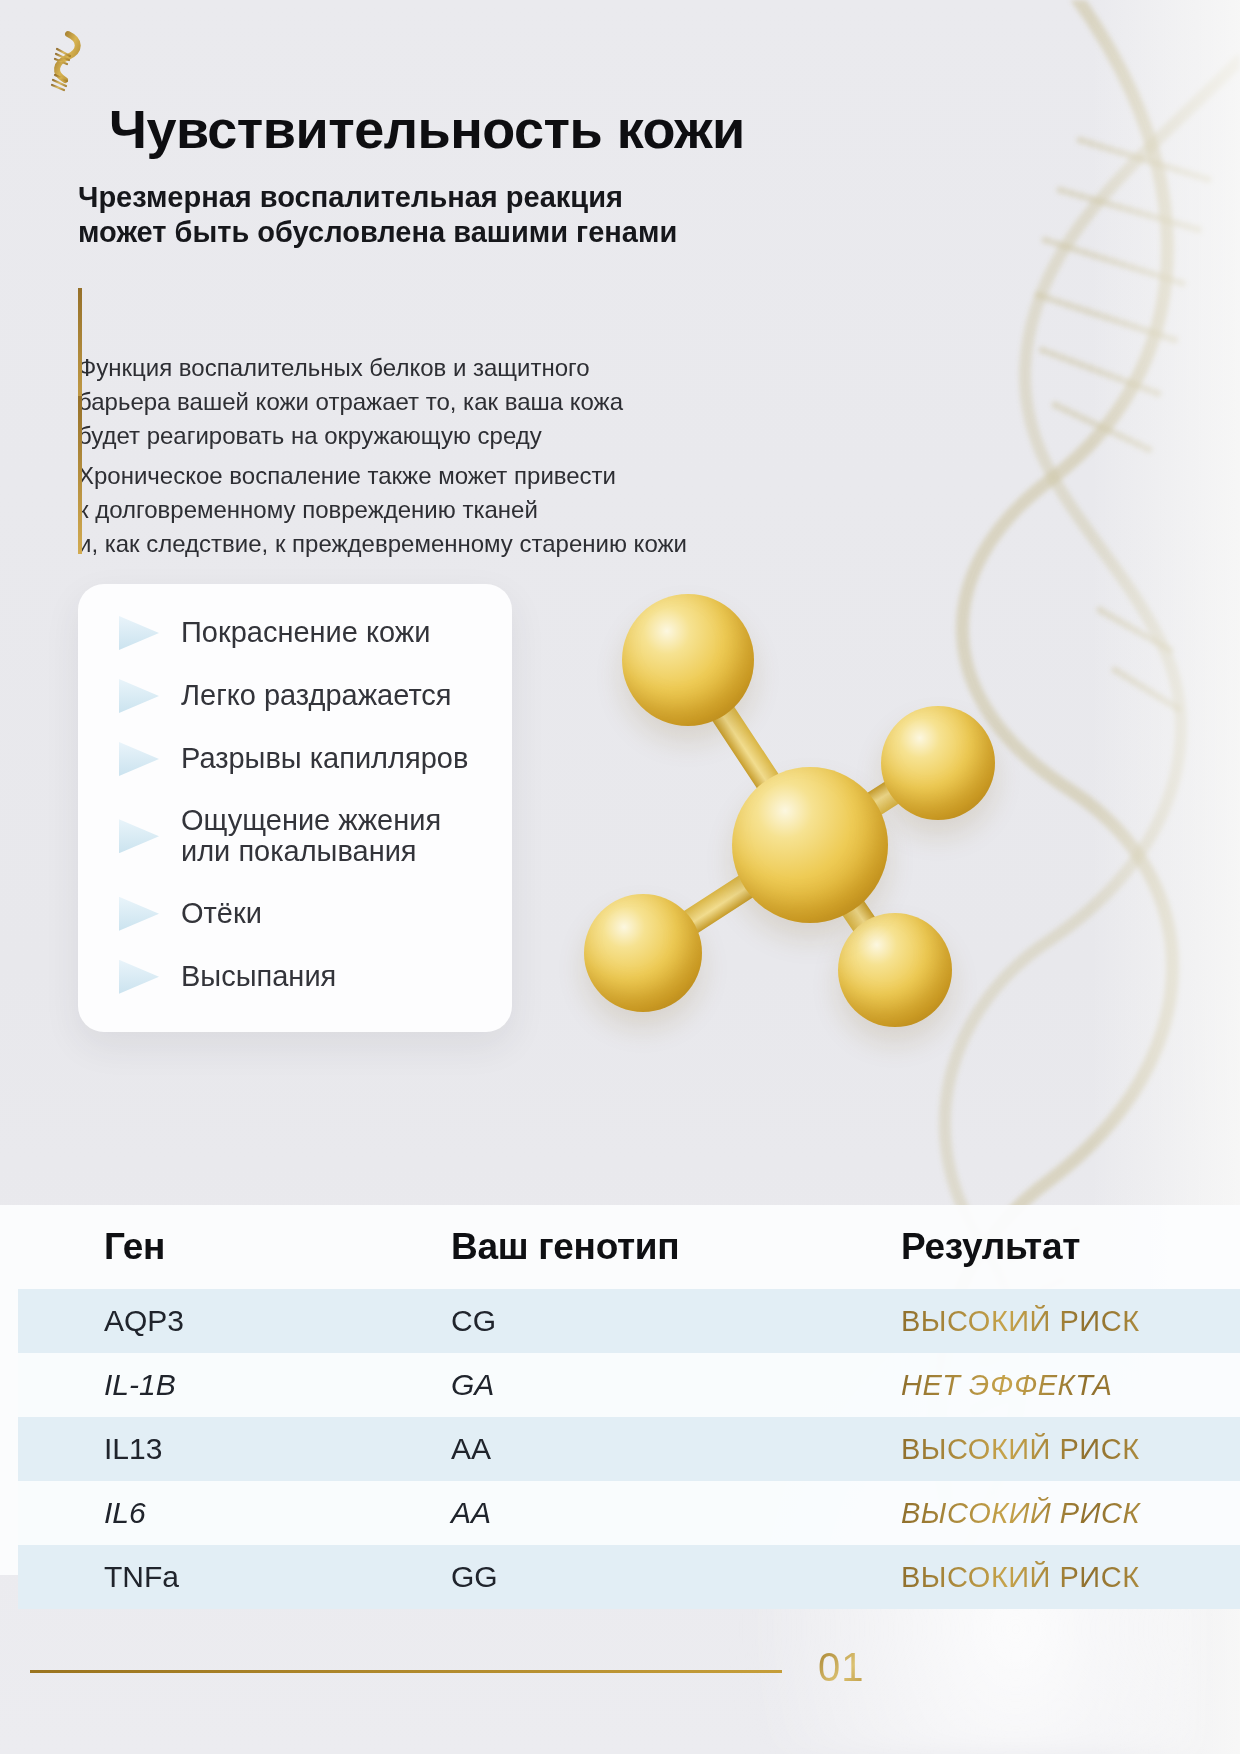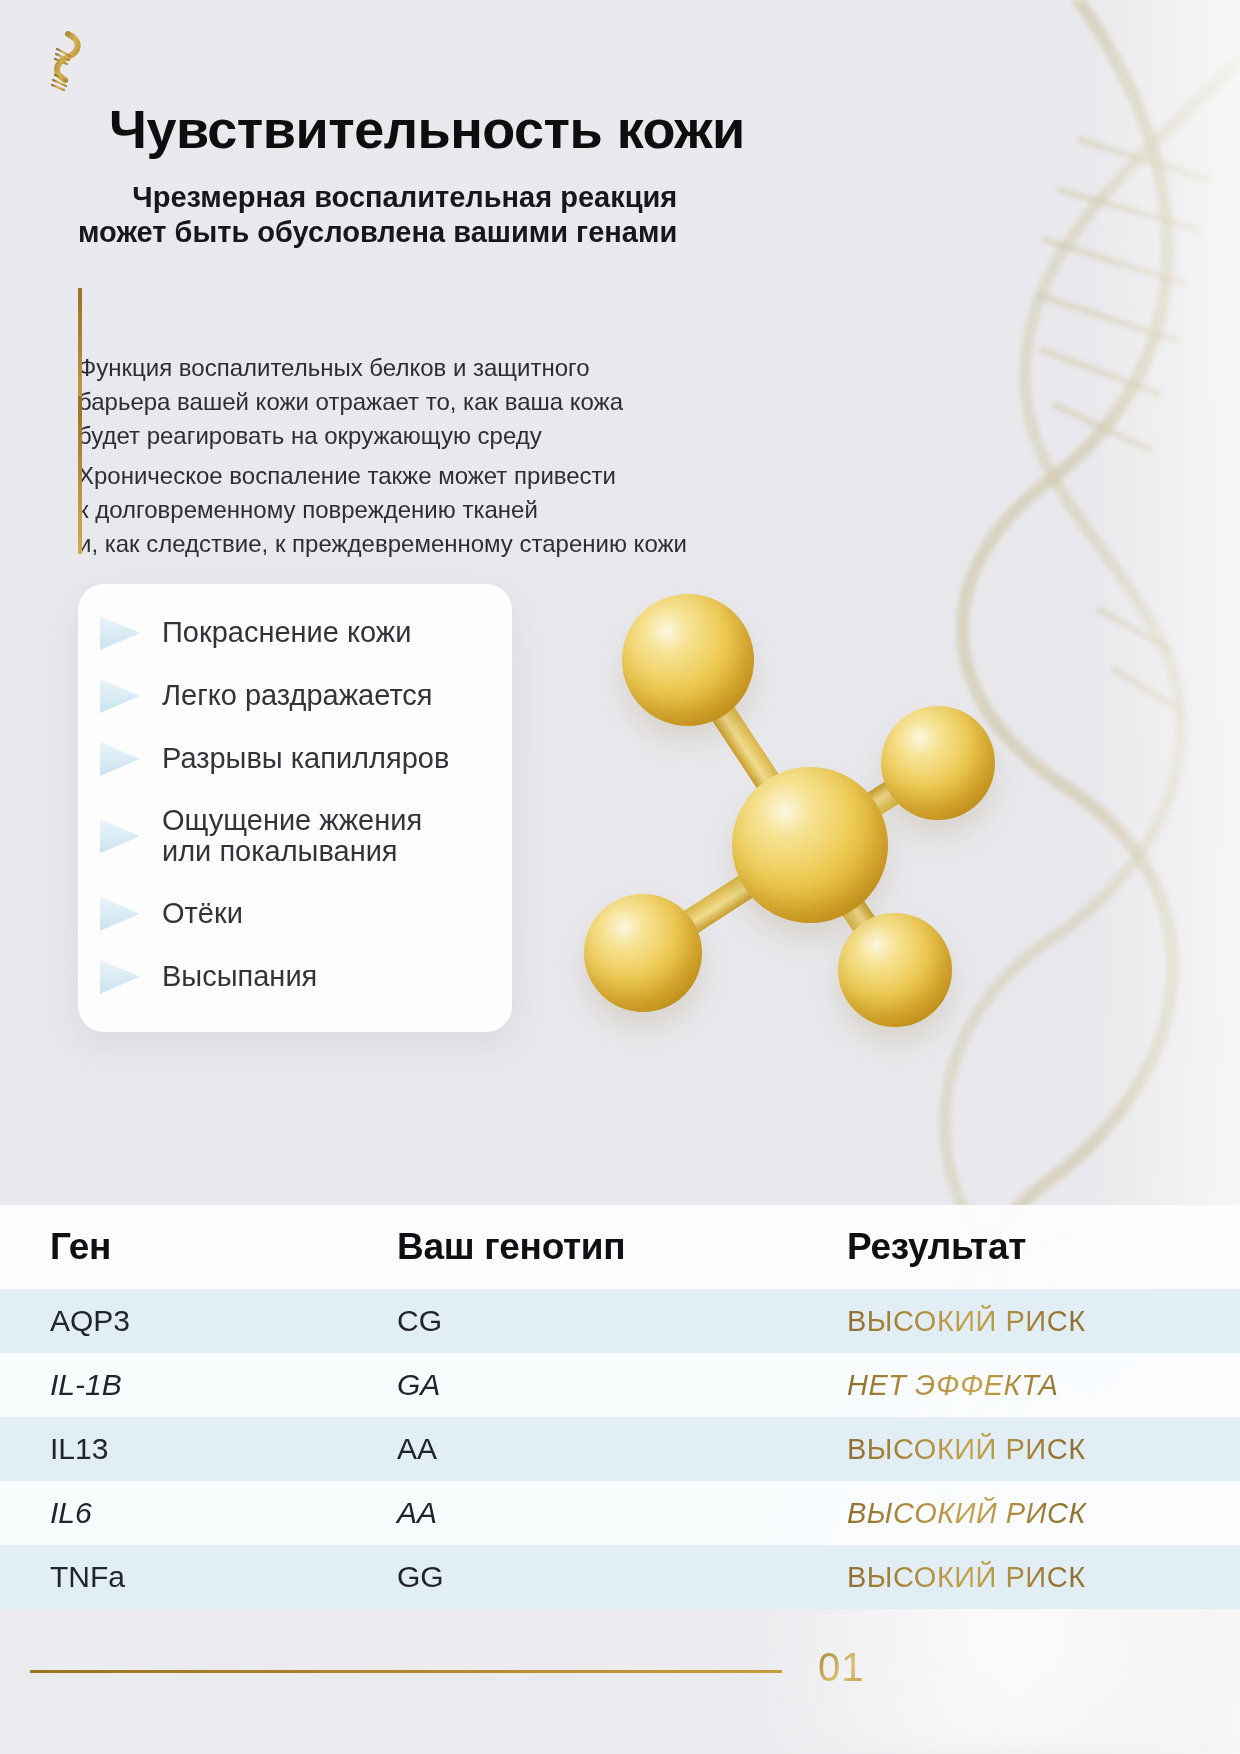--- a/index.html
+++ b/index.html
@@ -12,35 +12,35 @@
   .right-glow{position:absolute;top:0;right:0;width:150px;height:100%;z-index:1;
         background:linear-gradient(270deg,rgba(252,252,250,.7),rgba(252,252,250,0));}
   .bottom-glow{position:absolute;right:40px;bottom:0;width:460px;height:500px;z-index:1;filter:blur(12px);
         background:radial-gradient(ellipse at 60% 75%,rgba(255,255,255,.85),rgba(255,255,255,0) 70%);}
 
   
   .logo{position:absolute;left:44px;top:30px;z-index:3;}
   .page-title{position:absolute;left:78px;top:98px;z-index:3;font-size:54px;font-weight:800;
         letter-spacing:-0.5px;color:#0e0e11;margin-left:31px;}
   .page-subtitle{position:absolute;left:78px;top:180px;z-index:3;font-size:29px;font-weight:700;
-        line-height:1.22;color:#16171b;white-space:pre-line;text-align:right;}
+        line-height:1.22;color:#16171b;white-space:pre-line;}
 
   
   .intro{position:absolute;left:78px;z-index:3;font-size:24px;line-height:1.42;
         color:#2d2e33;white-space:pre-line;}
   .intro .goldbar{position:absolute;left:0;top:5px;bottom:7px;width:4px;
         background:linear-gradient(180deg,#96712a,#d2ab52);}
   .intro.p1{top:283px;}
   .intro.p2{top:391px;}
 
   
   .signs-heading{position:absolute;left:78px;top:536px;z-index:3;font-size:27px;font-weight:700;color:#121317;}
   .signs-card{position:absolute;left:78px;top:584px;width:434px;z-index:2;box-sizing:border-box;
         background:#fdfdfe;border-radius:26px;box-shadow:0 14px 36px rgba(50,50,70,.08);
-        padding:32px 26px 38px 22px;display:flex;flex-direction:column;gap:29px;}
+        padding:32px 26px 38px 41px;display:flex;flex-direction:column;gap:29px;}
   .sign-item{display:flex;align-items:center;gap:22px;min-height:34px;}
   .tri-icon{width:40px;height:34px;flex:none;
         clip-path:polygon(0 0,100% 50%,0 100%);
         background:linear-gradient(180deg,#e9f4fa,#cbe3ef);}
   .sign-label{font-size:29px;font-weight:300;color:#33343a;line-height:1.08;white-space:pre-line;}
 
   
   .molecule{position:absolute;left:560px;top:590px;width:470px;height:460px;z-index:2;}
   .ball{position:absolute;border-radius:50%;z-index:2;
         background:radial-gradient(circle at 34% 28%,#fcf7e0 0%,#f6e291 18%,#eecb55 45%,#ddae2e 72%,#b3841c 100%);
@@ -54,21 +54,21 @@
   .ball.br{left:278px;top:323px;width:114px;height:114px;}
   .bond.b1{left:78px;top:149px;width:221px;transform:rotate(-123.4deg);}
   .bond.b2{left:238px;top:201px;width:152px;transform:rotate(-32.6deg);}
   .bond.b3{left:67px;top:296px;width:199px;transform:rotate(147.1deg);}
   .bond.b4{left:217px;top:304px;width:151px;transform:rotate(55.8deg);}
 
   
   .table-band{position:absolute;left:0;top:1205px;width:1240px;height:370px;z-index:2;
         background:rgba(252,253,254,.94);}
   .t-header,.t-row{display:grid;grid-template-columns:347px 450px 1fr;align-items:center;
-        padding-left:50px;padding-right:36px;box-sizing:border-box;}
+        padding-left:86px;padding-right:36px;box-sizing:border-box;margin-left:18px;}
   .t-header{height:84px;font-size:37px;font-weight:800;color:#0f1013;letter-spacing:-0.3px;}
   .t-row{height:64px;font-size:30px;font-weight:300;color:#20242c;}
   .t-row.hl{background:#e2eef5;}
   .t-row.plain{background:rgba(249,252,253,.6);font-style:italic;}
   .result-cell{font-size:29px;font-weight:400;letter-spacing:.5px;color:#a98b42;
         background:linear-gradient(92deg,#8f6f2d 0%,#c6a34b 35%,#8f6f2d 62%,#cdab52 100%);
         -webkit-background-clip:text;background-clip:text;-webkit-text-fill-color:transparent;}
 
   
   .footer-line{position:absolute;left:30px;top:1670px;width:752px;height:3px;z-index:3;

